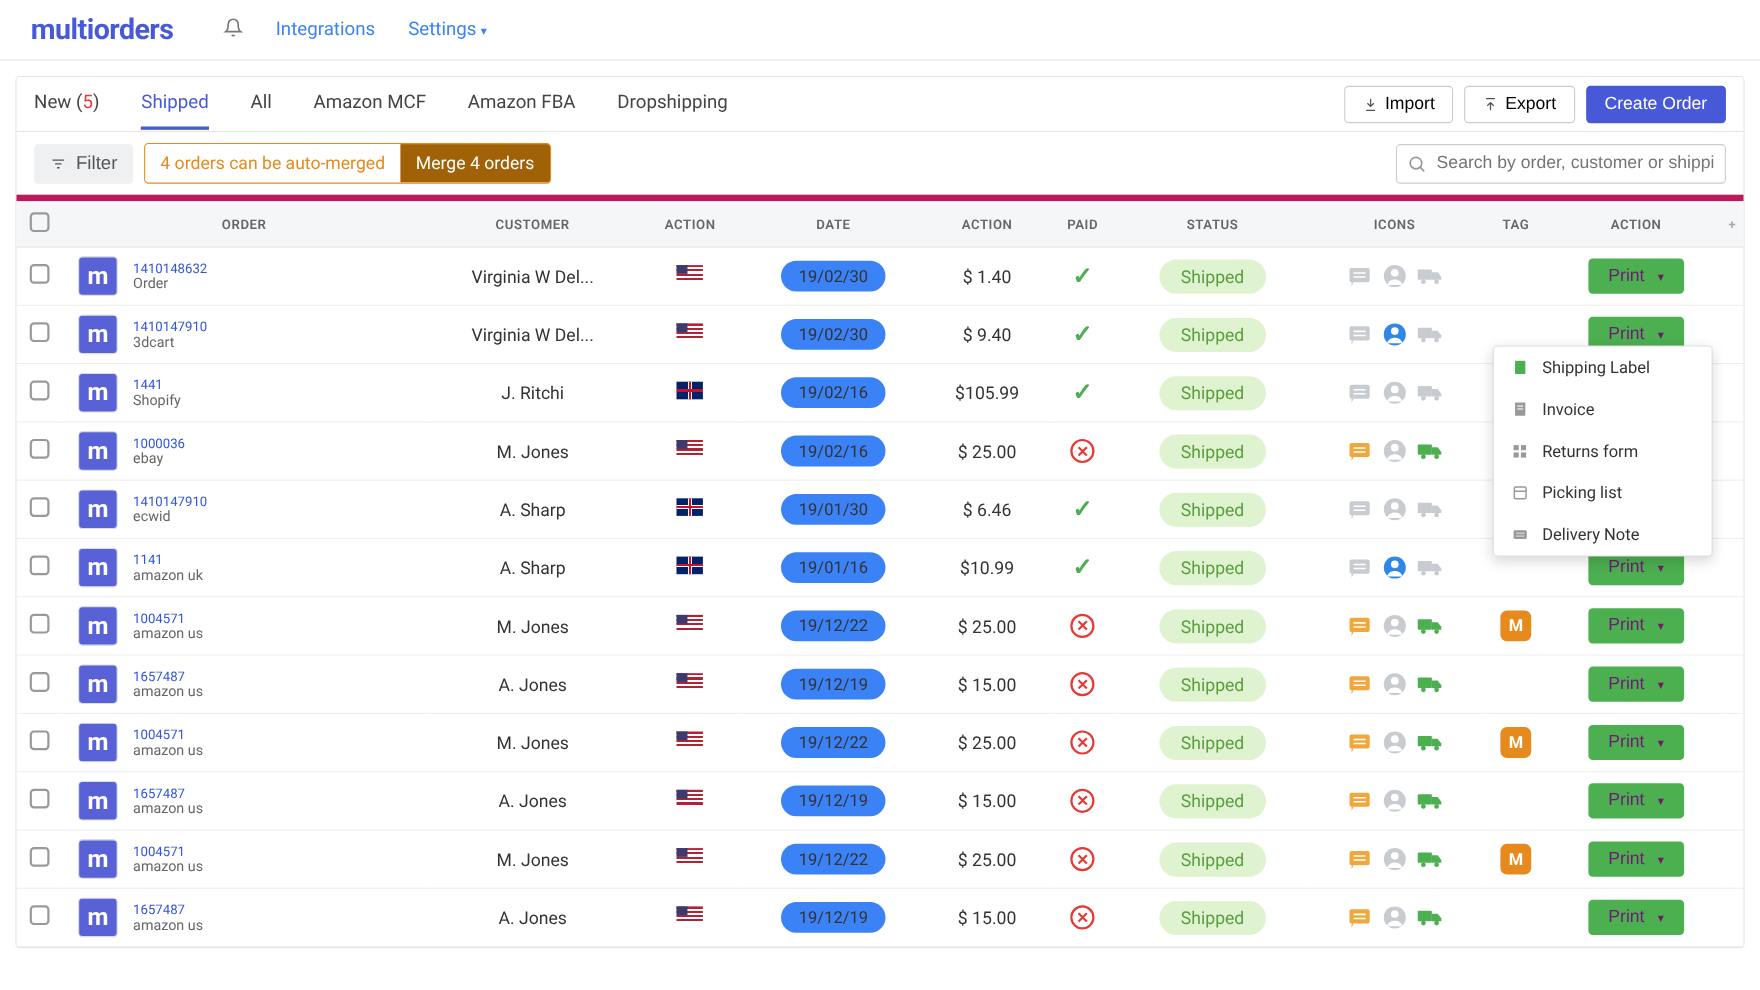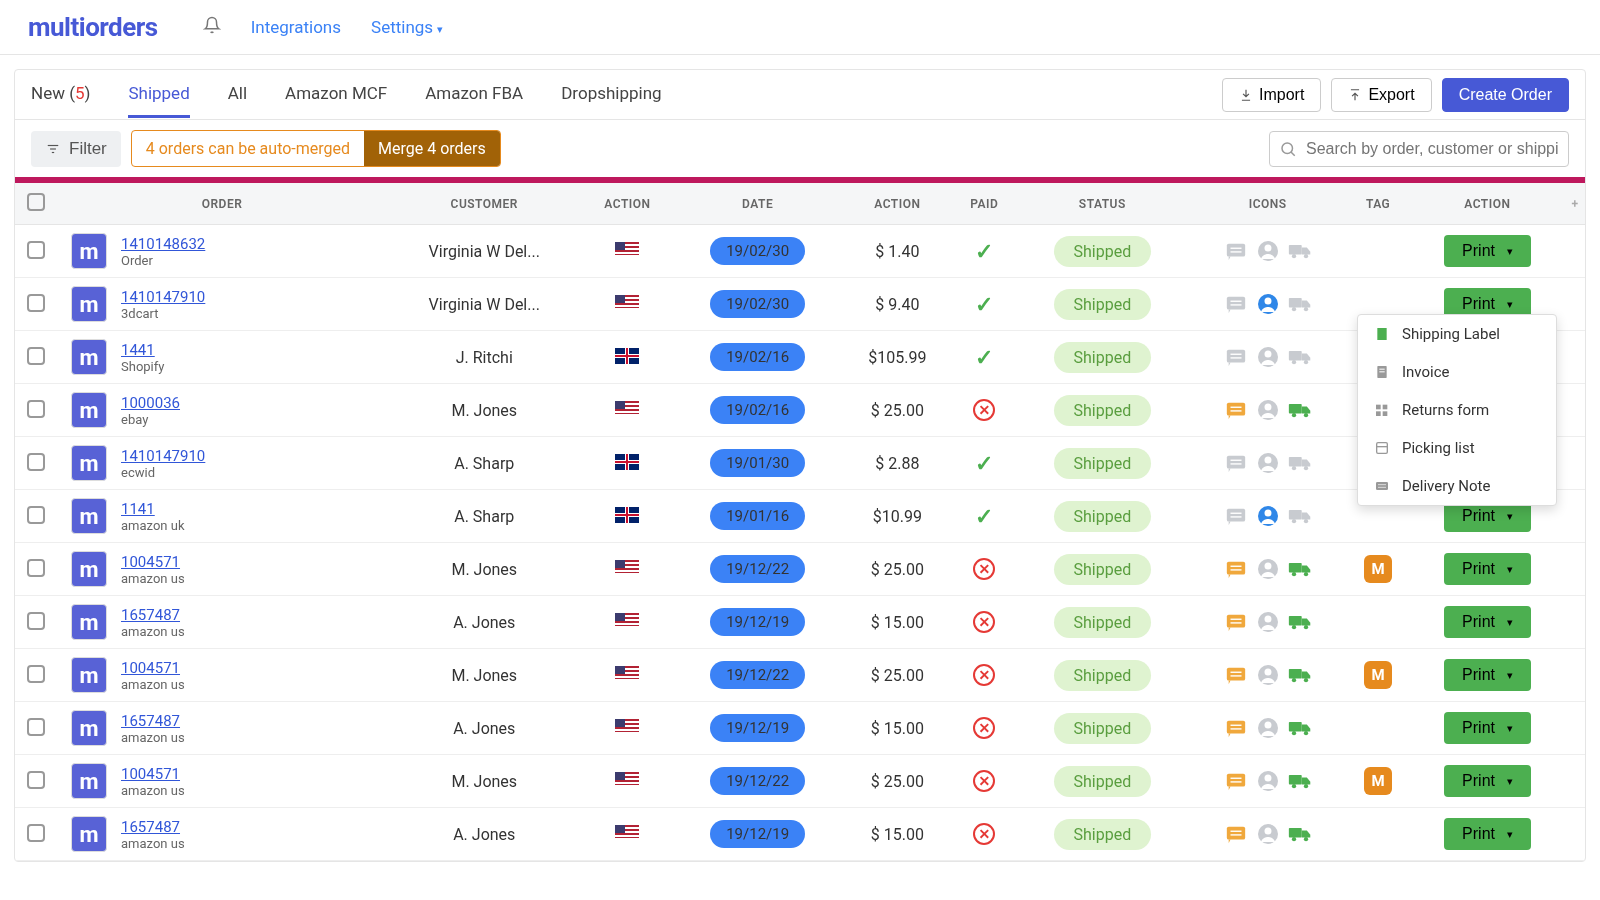--- a/index.html
+++ b/index.html
@@ -30,39 +30,39 @@
 .searchwrap{margin-left:auto;position:relative;}
 .searchwrap svg{position:absolute;left:10px;top:9px;}
 .searchinput{width:300px;padding:8px 10px 8px 36px;border:1px solid #ccc;border-radius:4px;font-size:16px;}
 table{width:100%;border-collapse:collapse;}
 th{background:#f5f6f7;color:#666;font-size:12px;font-weight:600;letter-spacing:.5px;padding:10px 6px;border-bottom:1px solid #e5e5e5;text-align:center;}
 td{padding:8px 6px;border-bottom:1px solid #eee;text-align:center;vertical-align:middle;}
 .chkcol{width:42px;}
 .chk{width:18px;height:18px;border:2px solid #999;border-radius:4px;display:inline-block;}
 .ordcell{text-align:left;display:flex;align-items:center;gap:14px;padding-left:8px;}
 .chanlogo{width:36px;height:36px;background:#5862d6;border-radius:4px;display:flex;align-items:center;justify-content:center;color:#fff;font-size:22px;font-weight:700;border:1px solid #ddd;}
-.ordnum{color:#3156d8;font-size:15px;cursor:pointer;text-decoration:underline;}
+.ordnum{color:#3156d8;font-size:12px;cursor:pointer;}
 .chan{color:#666;font-size:13px;}
 td.cust{font-size:16px;}
 .flag{width:24px;height:16px;display:inline-block;position:relative;}
 .flag-us{background:linear-gradient(to bottom,#b22234 0,#b22234 12%,#fff 12%,#fff 24%,#b22234 24%,#b22234 36%,#fff 36%,#fff 48%,#b22234 48%,#b22234 60%,#fff 60%,#fff 72%,#b22234 72%,#b22234 84%,#fff 84%,#fff 100%);}
 .flag-us::before{content:"";position:absolute;left:0;top:0;width:10px;height:8px;background:#3c3b6e;}
 .flag-uk{background:#012169;}
 .flag-uk::before{content:"";position:absolute;inset:0;background:linear-gradient(to bottom,transparent 40%,#fff 40%,#fff 60%,transparent 60%),linear-gradient(to right,transparent 42%,#fff 42%,#fff 58%,transparent 58%);}
 .flag-uk::after{content:"";position:absolute;inset:0;background:linear-gradient(to bottom,transparent 44%,#c8102e 44%,#c8102e 56%,transparent 56%),linear-gradient(to right,transparent 46%,#c8102e 46%,#c8102e 54%,transparent 54%);}
 .datepill{background:#3b82f6;border-radius:16px;padding:5px 16px;display:inline-block;font-size:15px;}
 td.total{font-size:16px;}
 .paid-yes{color:#4caf50;font-size:22px;font-weight:700;}
 .paid-no{display:inline-flex;width:22px;height:22px;border:2px solid #e53935;border-radius:50%;color:#e53935;align-items:center;justify-content:center;font-size:14px;font-weight:700;}
 .statpill{background:#dff3d0;color:#5a9e3f;border-radius:16px;padding:6px 20px;display:inline-block;font-size:16px;}
 .icons{display:flex;gap:8px;justify-content:center;align-items:center;}
 .ico{width:24px;height:22px;display:inline-flex;align-items:center;justify-content:center;}
 .tagbadge{width:28px;height:28px;border-radius:6px;background:#e68a1e;color:#fff;display:inline-flex;align-items:center;justify-content:center;font-weight:700;font-size:15px;}
 .actcell{position:relative;}
-.printbtn{background:#4caf50;color:#000000;border:none;border-radius:4px;padding:7px 18px;font-size:16px;cursor:pointer;display:inline-flex;align-items:center;gap:8px;}
+.printbtn{background:#4caf50;color:#701a75;border:none;border-radius:4px;padding:7px 18px;font-size:16px;cursor:pointer;display:inline-flex;align-items:center;gap:8px;}
 .dropdown{position:absolute;right:8px;top:36px;background:#fff;border:1px solid #ddd;border-radius:4px;box-shadow:0 4px 12px rgba(0,0,0,.15);width:200px;z-index:10;text-align:left;}
 .dropdown div{padding:10px 16px;display:flex;align-items:center;gap:12px;cursor:pointer;font-size:15px;}
 .dico{width:16px;height:16px;display:inline-block;}
 th.addcol{width:20px;color:#aaa;}
 </style>
 </head>
 <body>
 
 <div class="topbar">
   <div class="logo">multiorders</div>
@@ -395,21 +395,21 @@
               <div class="chanlogo">m</div>
               <div style="text-align:left">
                 <div class="ordnum">1410147910</div>
                 <div class="chan">ecwid</div>
               </div>
             </div>
           </td>
           <td class="cust">A. Sharp</td>
           <td><span class="flag flag-uk"></span></td>
           <td><span class="datepill">19/01/30</span></td>
-          <td class="total">$ 2.88</td>
+          <td class="total">$ 6.46</td>
           <td><span class="paid-yes">✓</span></td>
           <td><span class="statpill">Shipped</span></td>
           <td>
             <div class="icons">
               <span class="ico">
                 <svg width="24" height="22" viewBox="0 0 24 24">
                   <rect x="2" y="4" width="20" height="14" rx="2" fill="#c8cbd0"></rect>
                   <path d="M6 18l-2 4v-4" fill="#c8cbd0"></path>
                   <line x1="6" y1="9" x2="18" y2="9" stroke="#fff" stroke-width="1.5"></line>
                   <line x1="6" y1="13" x2="18" y2="13" stroke="#fff" stroke-width="1.5"></line>

